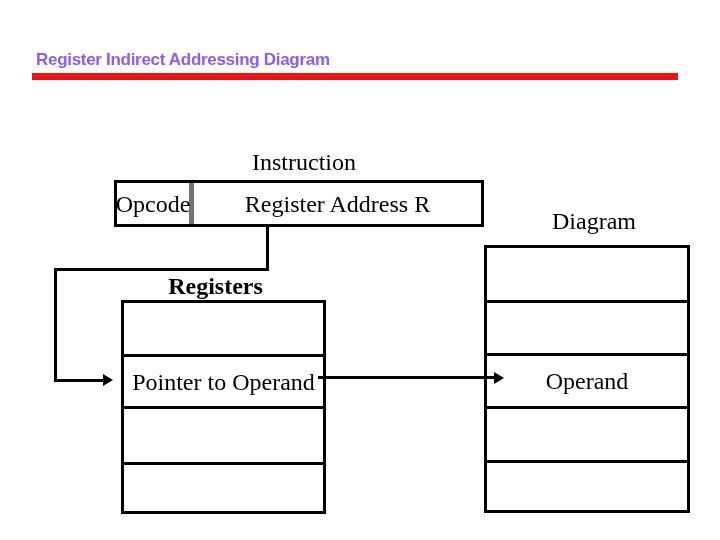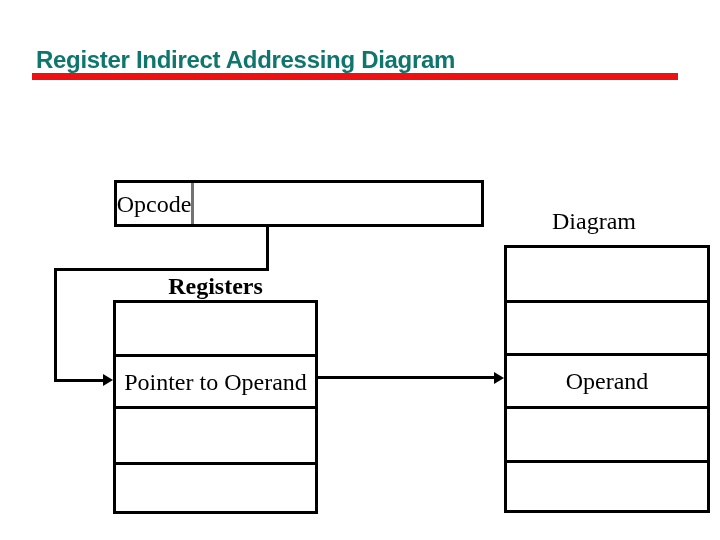--- a/index.html
+++ b/index.html
@@ -5,22 +5,22 @@
   html,body { margin:0; padding:0; background:#fff; }
   .slide {
     position:relative; width:720px; height:540px;
     background:#ffffff; overflow:hidden;
     font-family:"Liberation Serif", serif; color:#000;
   }
   
   .title {
     position:absolute; left:36px; top:47px;
     font-family:"Liberation Sans", sans-serif;
-    font-weight:bold; font-size:24px; line-height:26px;
-    letter-spacing:-0.3px; white-space:nowrap; color:#0f766e;
+    font-weight:bold; font-size:17px; line-height:26px;
+    letter-spacing:-0.3px; white-space:nowrap; color:#8b5cf6;
   }
   .title-underline {
     position:absolute; left:32px; top:73px; width:646px; height:7px;
     background:#EE1111;
   }
   
   .lbl {
     position:absolute; font-size:24px; line-height:24px;
     text-align:center; white-space:nowrap;
   }
@@ -30,29 +30,29 @@
   
   .instr-box {
     position:absolute; left:114px; top:180px; width:370px; height:47px;
     border:3px solid #000; box-sizing:border-box; display:flex;
   }
   .instr-box .cell {
     display:flex; align-items:center; justify-content:center;
     font-size:24px; line-height:24px; white-space:nowrap;
     box-sizing:border-box;
   }
-  .cell-opcode { width:77px; border-right:3px solid #737373; }
+  .cell-opcode { width:77px; border-right:5px solid #737373; }
   .cell-regaddr { flex:1; }
   
   .table {
     position:absolute; border:3px solid #000; box-sizing:border-box;
     display:flex; flex-direction:column;
   }
-  .reg-table { left:113px; top:300px; width:205px; height:214px; }
-  .mem-table { left:504px; top:245px; width:206px; height:268px; }
+  .reg-table { left:121px; top:300px; width:205px; height:214px; }
+  .mem-table { left:484px; top:245px; width:206px; height:268px; }
   .table .row {
     box-sizing:border-box; border-bottom:3px solid #000;
     display:flex; align-items:center; justify-content:center;
     font-size:24px; line-height:24px; white-space:nowrap;
   }
   .table .row:last-child { border-bottom:none; flex:1; }
   .reg-table .row:nth-child(1) { height:54px; }
   .reg-table .row:nth-child(2) { height:52px; }
   .reg-table .row:nth-child(3) { height:56px; }
   .mem-table .row:nth-child(1) { height:55px; }
@@ -76,23 +76,25 @@
   .ah-2 { left:494px; top:372px; }
 </style>
 </head>
 <body>
 
 <div class="slide">
 
   <div class="title">Register Indirect Addressing Diagram</div>
   <div class="title-underline" style="background-color: rgb(238, 17, 17);"></div>
 
+  <div class="lbl instr-lbl">Instruction</div>
 
   <div class="instr-box">
     <div class="cell cell-opcode">Opcode</div>
+    <div class="cell cell-regaddr">Register Address R</div>
   </div>
 
   <div class="lbl mem-lbl">Diagram</div>
   <div class="lbl reg-lbl">Registers</div>
 
   <div class="table reg-table">
     <div class="row"></div>
     <div class="row">Pointer to Operand</div>
     <div class="row"></div>
     <div class="row"></div>

